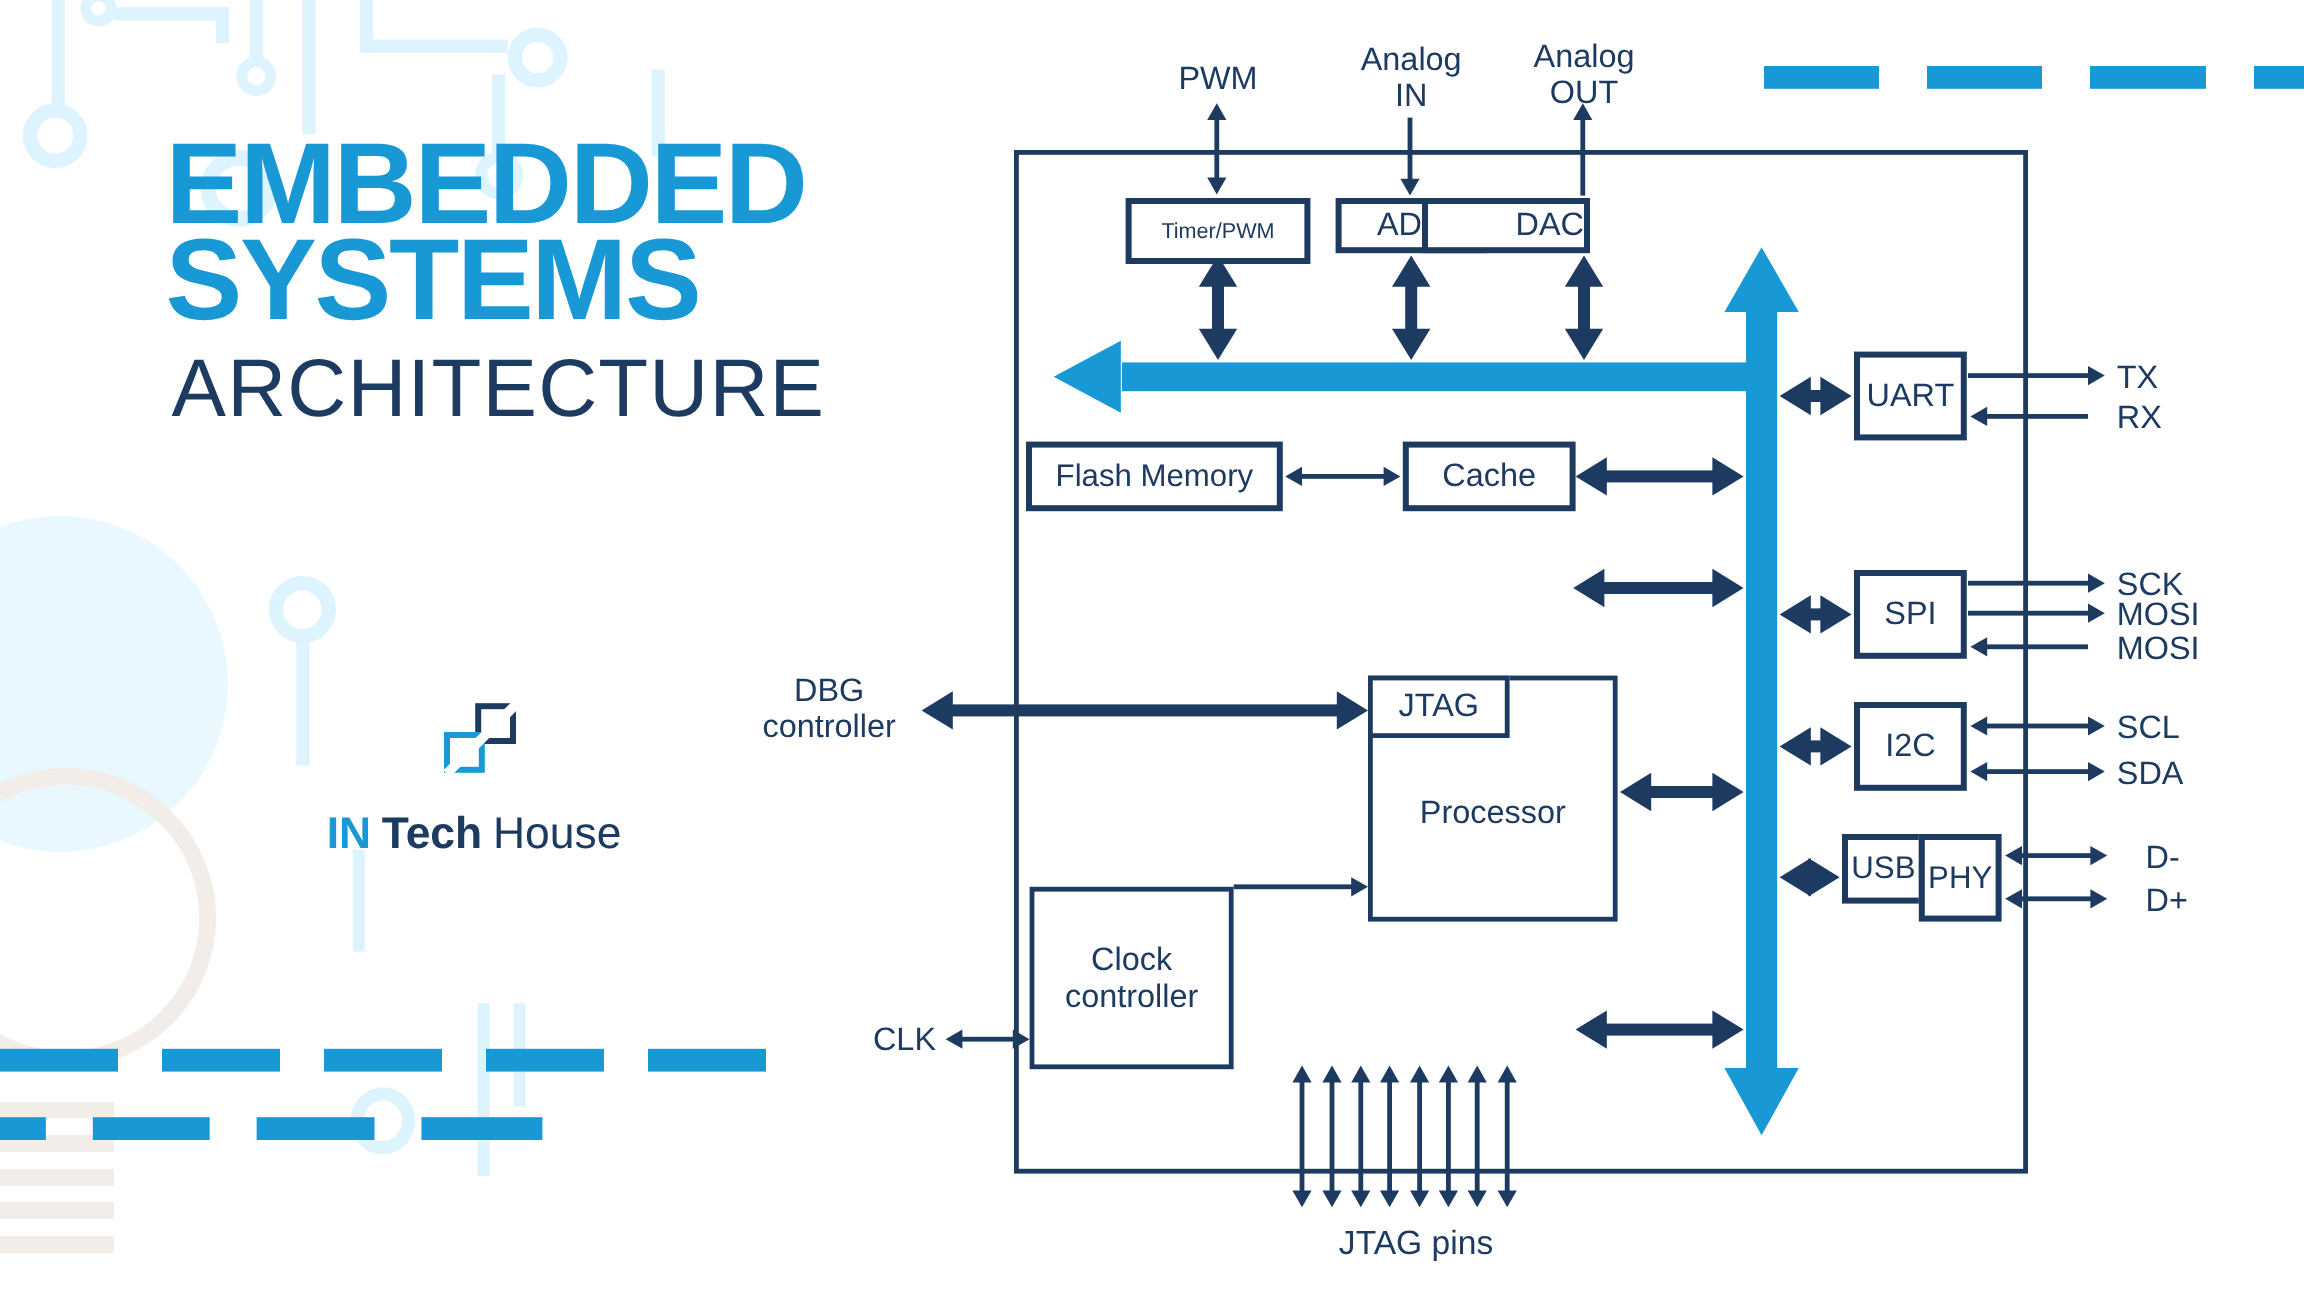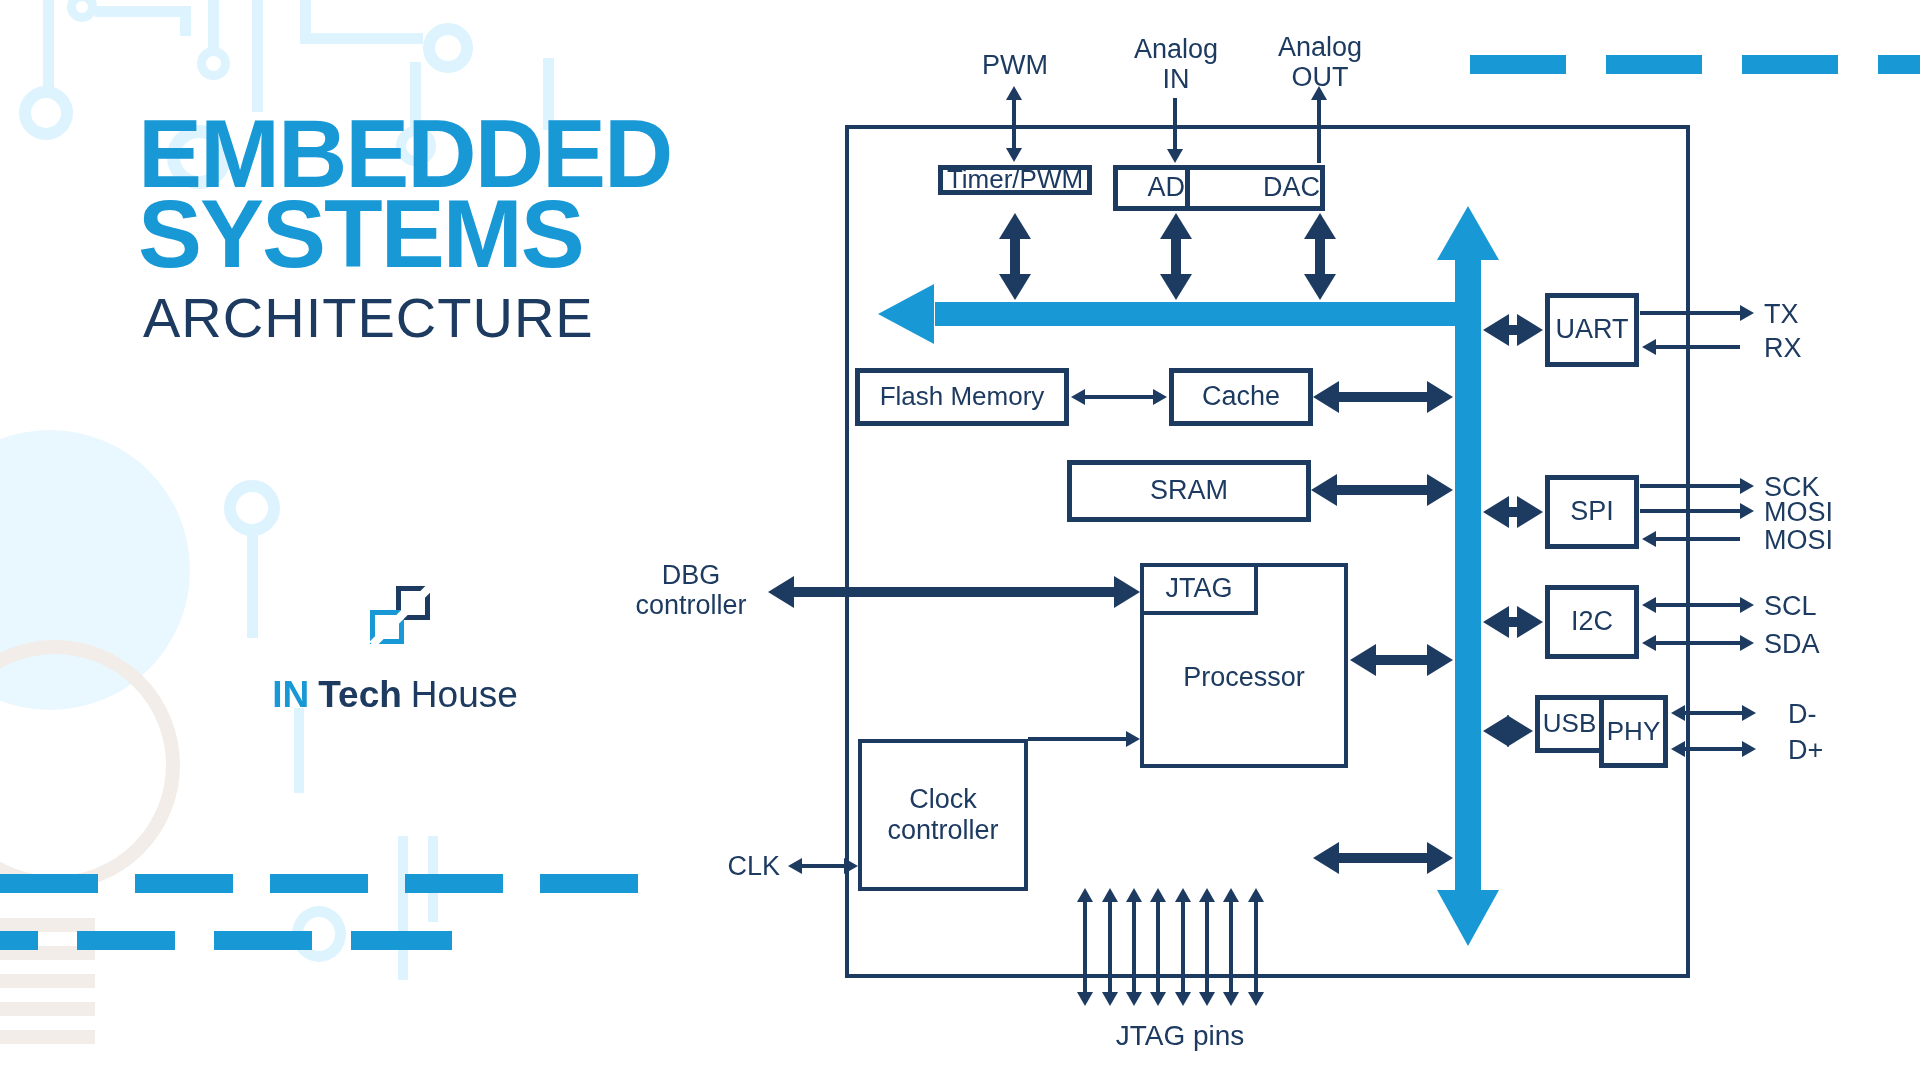--- a/index.html
+++ b/index.html
@@ -27,21 +27,21 @@
   .lbl{position:absolute;color:var(--navy);font-size:27px;line-height:1.12;}
   .ml{white-space:pre-line;}
   .ctr{text-align:center;}
   .rt{text-align:right;}
 
   .bus{position:absolute;background:var(--accent);}
   .tri{position:absolute;width:0;height:0;border-style:solid;border-color:transparent;}
 
   
   .t-big{position:absolute;color:var(--accent);font-weight:800;font-size:96px;letter-spacing:-2px;line-height:1;}
-  .t-sub{position:absolute;color:var(--navy);font-weight:400;font-size:56px;letter-spacing:1px;line-height:1;}
+  .t-sub{position:absolute;color:var(--navy);font-weight:400;font-size:68px;letter-spacing:1px;line-height:1;}
 
   .logo-sq{position:absolute;border:5px solid;background:transparent;}
   .logo-text{position:absolute;display:flex;gap:9px;justify-content:center;align-items:baseline;
              font-size:37px;color:var(--navy);}
 </style>
 </head>
 <body>
 
 <div class="stage">
 
@@ -209,38 +209,35 @@
       <div style="position: absolute; left: 1248px; top: 992px; width: 0px; height: 0px; border-style: solid; border-color: rgb(29, 58, 96) transparent transparent; border-image: initial; border-width: 14px 8px 0px;"></div>
       <div style="position: absolute; left: 1254px; top: 900px; width: 4px; height: 94px; background: rgb(29, 58, 96);"></div>
     </div>
 
   <div class="lbl ctr" style="left:955px;top:50px;width:120px;">PWM</div>
   <div class="lbl ctr ml" style="left:1106px;top:34px;width:140px;">Analog
 IN</div>
   <div class="lbl ctr ml" style="left:1250px;top:32px;width:140px;">Analog
 OUT</div>
 
-  <div class="box" style="left:938px;top:165px;width:154px;height:30px;font-size:26px;">
+  <div class="box" style="left:938px;top:165px;width:154px;height:55px;font-size:18px;">
       <span>Timer/PWM</span>
     </div>
   <div class="box" style="left:1113px;top:165px;width:126px;height:46px;">
       <span>ADC</span>
     </div>
   <div class="box" style="left:1185px;top:165px;width:140px;height:46px;justify-content:flex-end;">
       <span>DAC</span>
     </div>
 
   <div class="box" style="left:1169px;top:368px;width:144px;height:58px;">
       <span>Cache</span>
     </div>
   <div class="box" style="left:855px;top:368px;width:214px;height:58px;font-size:26px;">
       <span>Flash Memory</span>
-    </div>
-  <div class="box" style="left:1067px;top:460px;width:244px;height:62px;">
-      <span>SRAM</span>
     </div>
 
   <div class="lbl ctr ml" style="left:620px;top:560px;width:142px;">DBG
 controller</div>
   <div class="box" style="left:1140px;top:563px;width:208px;height:205px;border-width:4px;align-items:flex-start;">
     <span style="margin-top:95px;">Processor</span>
   </div>
   <div class="box" style="left:1140px;top:563px;width:118px;height:52px;border-width:4px;">
       <span>JTAG</span>
     </div>

